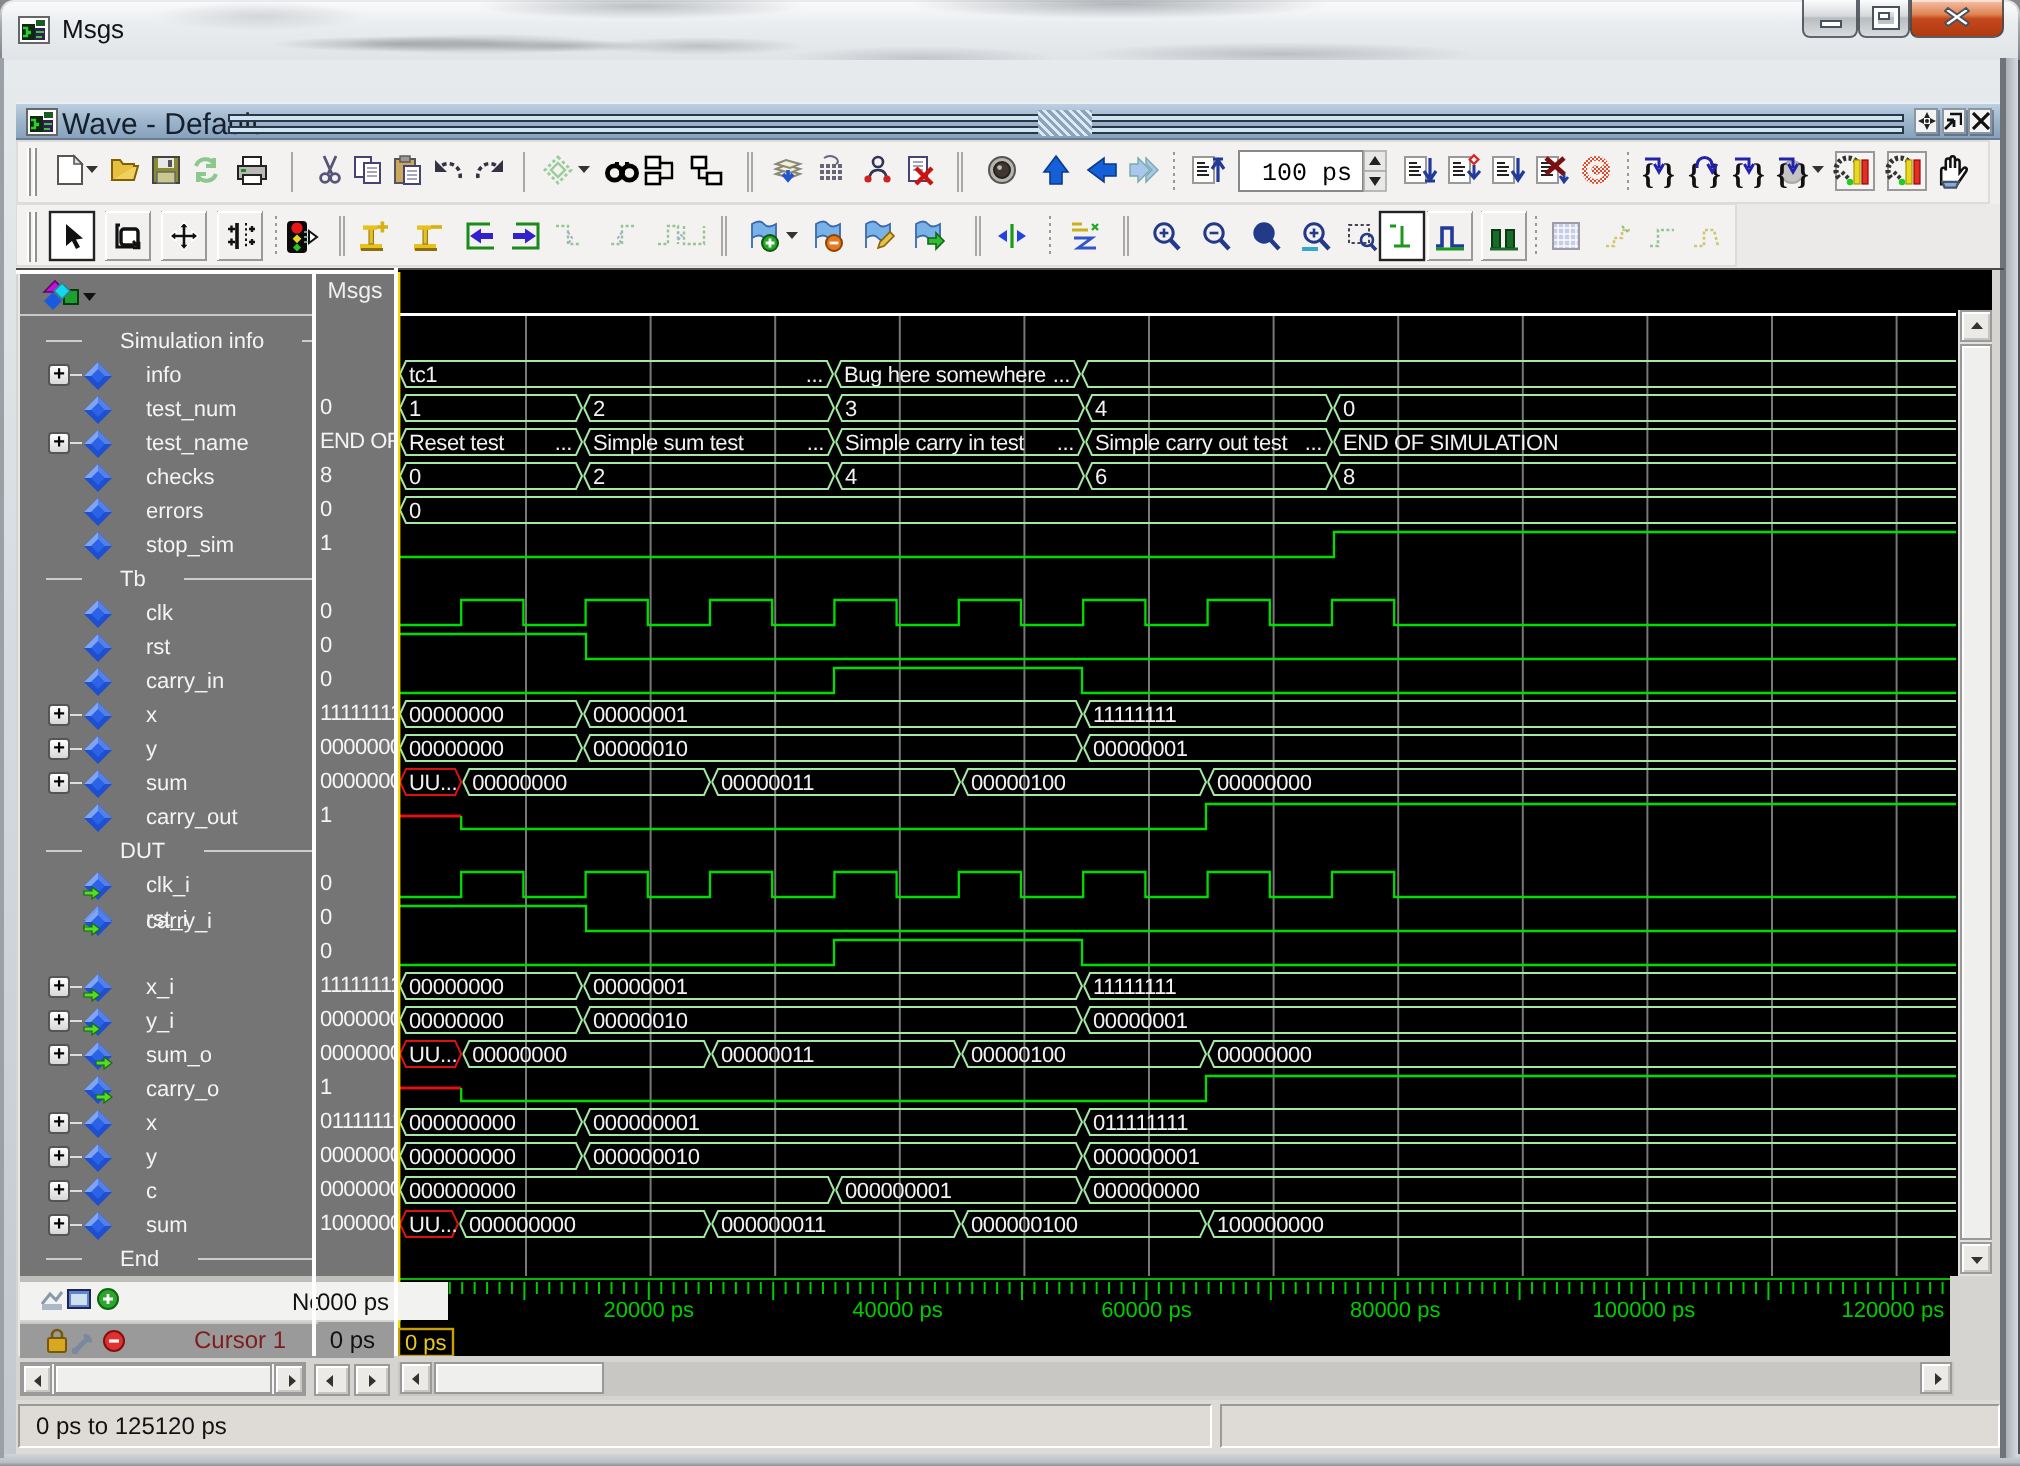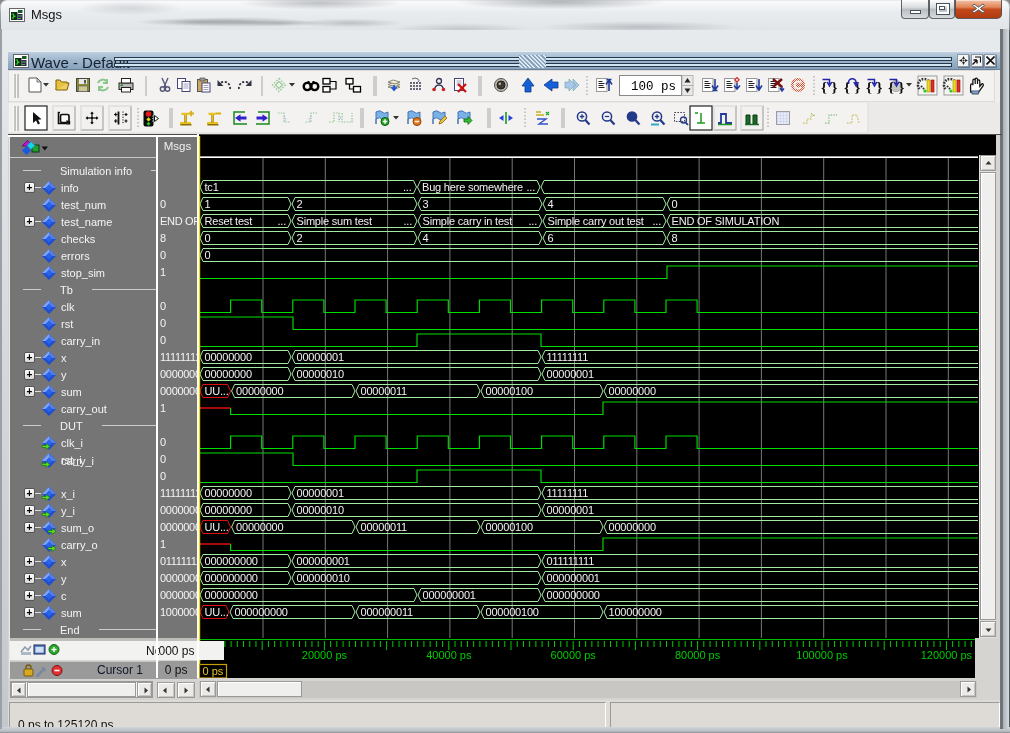--- a/index.html
+++ b/index.html
@@ -44,39 +44,39 @@
 #treewrap{position:absolute;left:10px;top:136px;width:146px;height:502px;background:#757575;overflow:hidden}
 #treehdr{position:absolute;left:10px;top:136px;width:146px;height:22px;background:#757575;border-bottom:1.5px solid #c8c8c8}
 #valwrap{position:absolute;left:158px;top:136px;width:39px;height:502px;background:#757575;overflow:hidden}
 #vdiv{position:absolute;left:156px;top:136px;width:2px;height:542px;background:#fff;z-index:6}
 #wdiv{position:absolute;left:197px;top:134px;width:1.5px;height:544px;background:#fff;z-index:6}
 #msgs{position:absolute;left:158px;top:140px;width:39px;text-align:center;font-size:11.5px;color:#f0f0f0}
 #topline{position:absolute;left:8px;top:134.5px;width:189px;height:2.5px;background:#fff;z-index:5}
 .trow{position:absolute;left:0;width:146px;height:17px;display:flex;align-items:center;color:#f4f4f4;font-size:11px;white-space:nowrap}
 .trow .dash{height:0;border-top:1.2px solid #cccccc}
 .hlab{margin:0 19px}
-.slab{margin-left:4px}
+.slab{margin-left:16px}
 .plus{width:11px;height:11px;margin-left:14px;flex:none;background:linear-gradient(180deg,#fff,#d8d8d8);border:1px solid #555;border-radius:2px;
  font-size:10px;line-height:9px;text-align:center;color:#000;font-weight:bold;flex:none}
 .pline{width:6px;height:0;border-top:1px solid #ddd;flex:none}
 .plussp{width:31px;flex:none}
 .dico{width:16px;height:16px;flex:none}
 .dico svg{display:block}
 .vrow{position:absolute;left:0;width:39px;height:17px;line-height:17px;color:#f4f4f4;font-size:11px;letter-spacing:-0.3px;overflow:hidden;padding-left:2px;white-space:nowrap}
 .wt{font-size:11px;letter-spacing:-0.2px;fill:#f2f2f2;font-family:"Liberation Sans",sans-serif}
 #nowrow{position:absolute;left:10px;top:641px;width:214px;height:19px;background:#f2f2f0}
 #nowlab{position:absolute;right:54px;top:2.5px;font-size:12px;color:#111}
 #currow{position:absolute;left:10px;top:660.5px;width:187px;height:18px;background:#9a9a9a;border-top:1px solid #c8c8c8}
-#curlab{position:absolute;right:54px;top:1.5px;font-size:12px;color:#0f172a}
+#curlab{position:absolute;right:54px;top:1.5px;font-size:12px;color:#7f1d1d}
 #botsep{position:absolute;left:10px;top:637.5px;width:187px;height:3.5px;background:#c0beba}
 .sbtn{position:absolute;background:#eceae7;border:1px solid #9a9a9a;box-shadow:inset 1px 1px 0 #fff,inset -1px -1px 0 #c8c6c2}
 .sbtn svg{display:block}
 .sthumb{background:#efefed;border:1px solid #999;box-shadow:inset 1px 1px 0 #fff}
 #statusbar{position:absolute;left:8px;top:700px;width:994px;height:27px;background:#dedbd6}
-.spanel{position:absolute;top:2px;height:22px;border:1px solid;border-color:#9a9a9a #fff #fff #9a9a9a;font-size:12px;color:#111;padding:15px 8px}
+.spanel{position:absolute;top:2px;height:22px;border:1px solid;border-color:#9a9a9a #fff #fff #9a9a9a;font-size:12px;color:#111;padding:3px 8px}
 #corner{position:absolute;left:975px;top:638px;width:21px;height:41px;background:#d6d4d0}
 #waveheadband{position:absolute;left:198px;top:134px;width:798px;height:21px;background:#000}
 </style></head><body>
 <div id="win">
     <div id="glasstex"></div>
     <svg class="abs" style="left:9px;top:8px" width="16" height="14" viewBox="0 0 16 14">
 <rect x="0.5" y="0.5" width="15" height="13" fill="#fdfdfd" stroke="#666" stroke-width="1"></rect>
 <rect x="2" y="4" width="6.5" height="8" fill="#0c2a10"></rect>
 <rect x="8.5" y="6" width="5" height="6" fill="#3a1a5a"></rect>
 <path d="M2.5 6 h2 v2 h2 M2.5 10 h2 v-1.5 h2" stroke="#2ecc2e" fill="none" stroke-width="1.2"></path>

